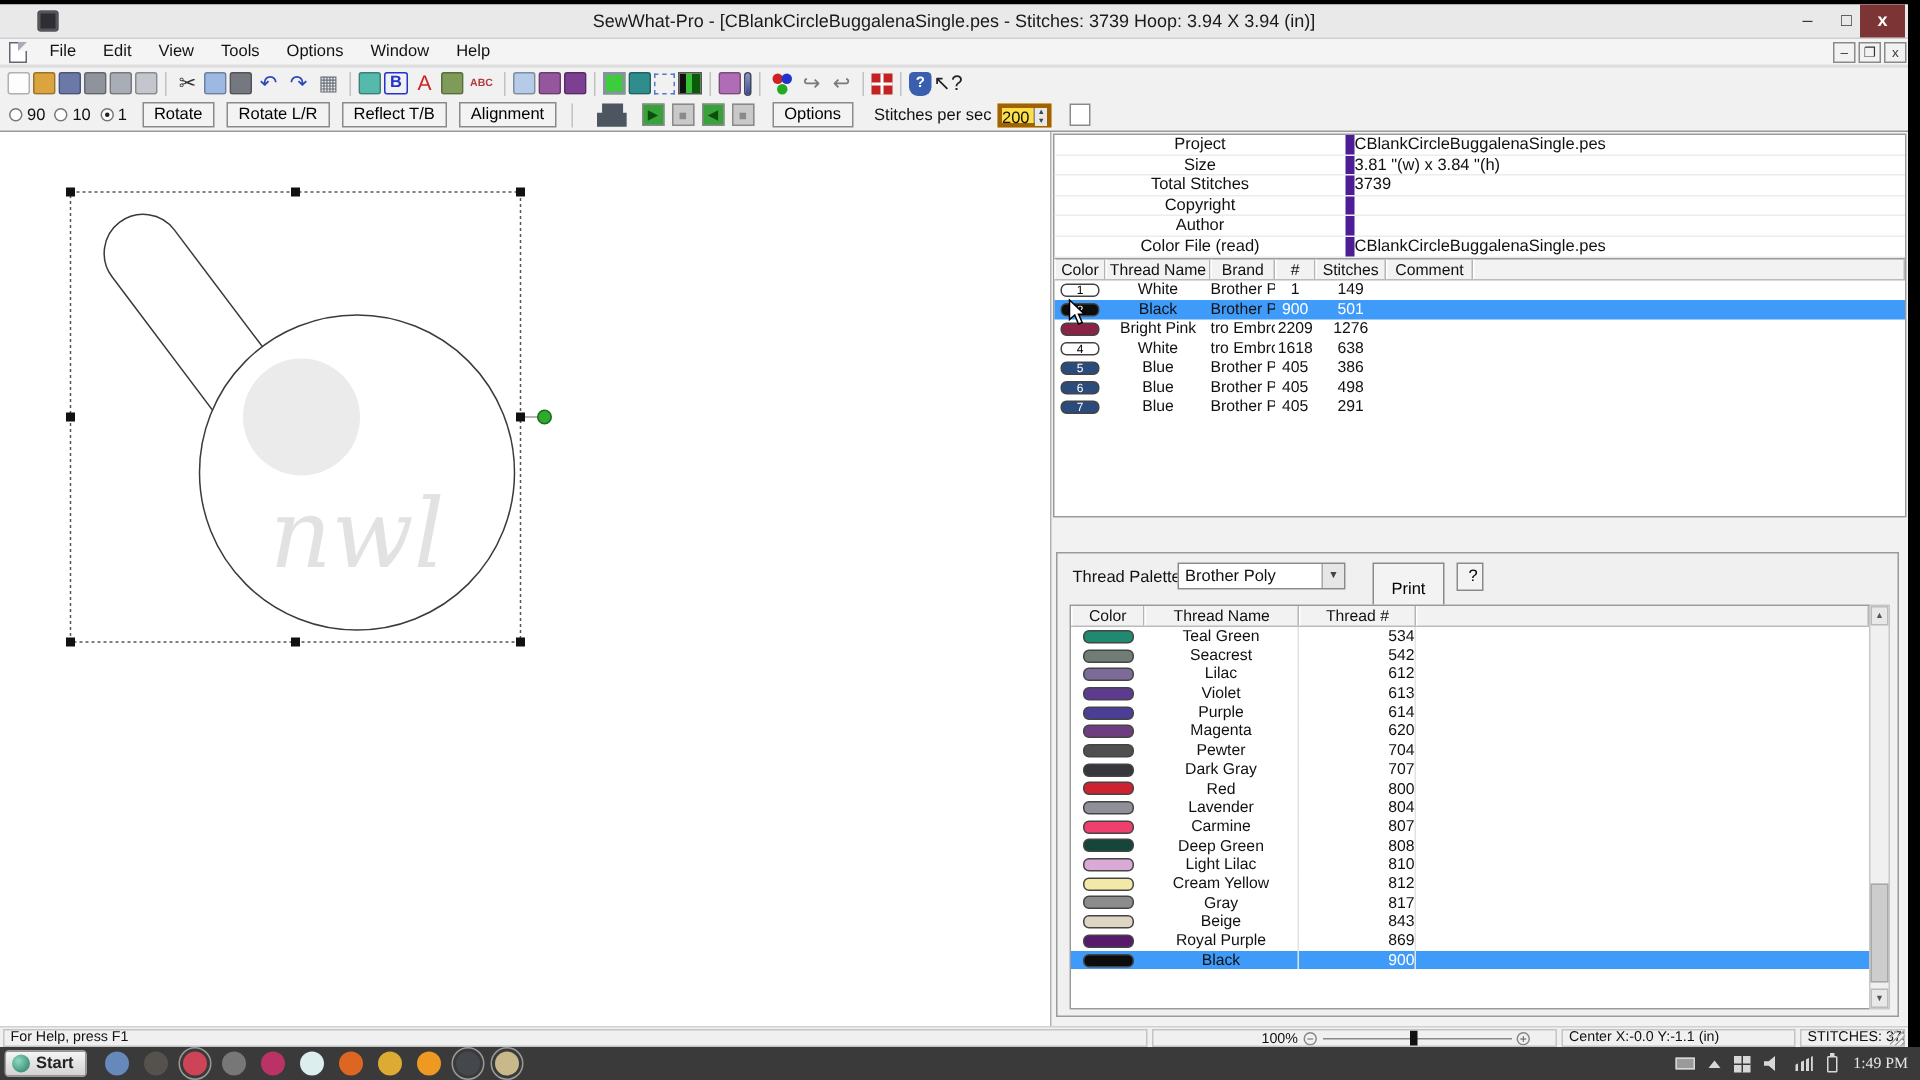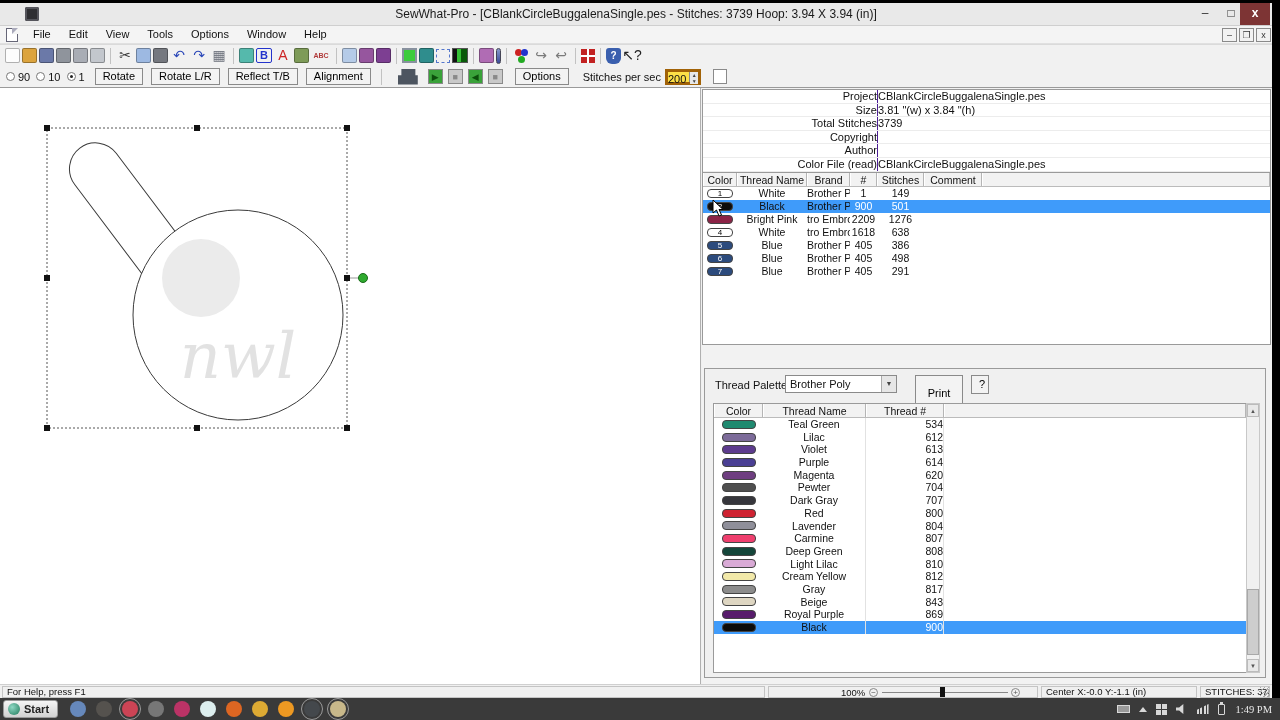--- a/index.html
+++ b/index.html
@@ -63,21 +63,21 @@
   #thread-box{width:14px;height:15px;border:1px solid #8a8a8a;background:#fff;margin-left:8px;}
 
   
   #main{left:0;top:88px;width:1272px;height:596px;background:#f0f0f0;}
   #canvas{left:0;top:0;width:701px;height:596px;background:#fff;border-right:1px solid #b0b0b0;}
 
   
   #rightpanel{left:702px;top:0;width:570px;height:596px;background:#f2f2f2;}
   #topbox{left:0;top:1px;width:569px;height:256px;background:#fff;border:1px solid #9a9a9a;}
   .info-row{display:flex;height:13.6px;line-height:13.6px;border-bottom:1px solid #ececec;}
-  .info-row .lbl{width:175px;text-align:right;border-right:1px solid #4c1d95;}
+  .info-row .lbl{width:200px;text-align:center;border-right:6px solid #4c1d95;}
   .info-row .val{width:305px;}
   #ct-head{display:flex;height:15px;border-top:1px solid #9a9a9a;border-bottom:1px solid #bbb;background:#f2f2f2;}
   .hcell{border-right:1px solid #b5b5b5;border-left:1px solid #fff;text-align:center;line-height:14px;font-size:10.5px;}
   .ct-row{display:flex;height:13px;line-height:13px;font-size:10.5px;align-items:center;}
   .ct-row.sel{background:#3f9bfa;}
   .ct-c0{width:34px;display:flex;justify-content:center;}
   .ct-c1{width:70px;text-align:center;}
   .ct-c2{width:43px;text-align:center;overflow:hidden;white-space:nowrap;}
   .ct-c3{width:27px;text-align:center;}
   .ct-c4{width:47px;text-align:center;}
@@ -413,20 +413,27 @@
           <div id="pt-rows">
               <div class="pt-row">
                 <span class="pt-c0">
                   <span class="pswatch" style="background: rgb(31, 138, 112);"></span>
                 </span>
                 <span class="pt-c1">Teal Green</span>
                 <span class="pt-c2">534</span>
               </div>
               <div class="pt-row">
                 <span class="pt-c0">
+                  <span class="pswatch" style="background: rgb(111, 125, 118);"></span>
+                </span>
+                <span class="pt-c1">Seacrest</span>
+                <span class="pt-c2">542</span>
+              </div>
+              <div class="pt-row">
+                <span class="pt-c0">
                   <span class="pswatch" style="background: rgb(124, 107, 153);"></span>
                 </span>
                 <span class="pt-c1">Lilac</span>
                 <span class="pt-c2">612</span>
               </div>
               <div class="pt-row">
                 <span class="pt-c0">
                   <span class="pswatch" style="background: rgb(93, 59, 142);"></span>
                 </span>
                 <span class="pt-c1">Violet</span>

